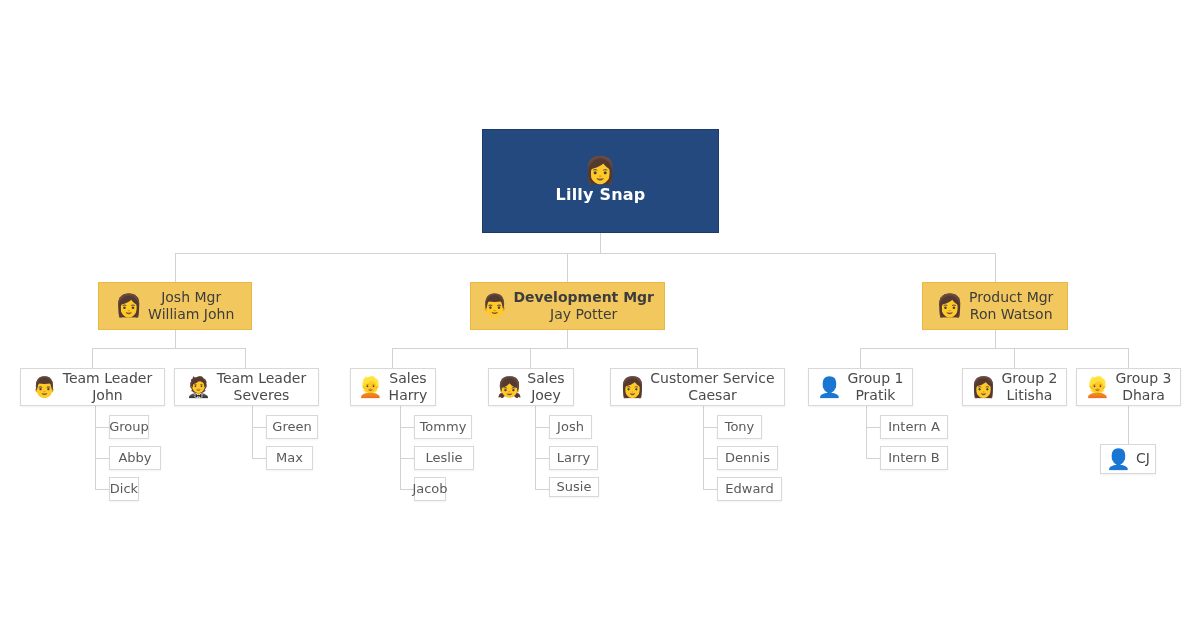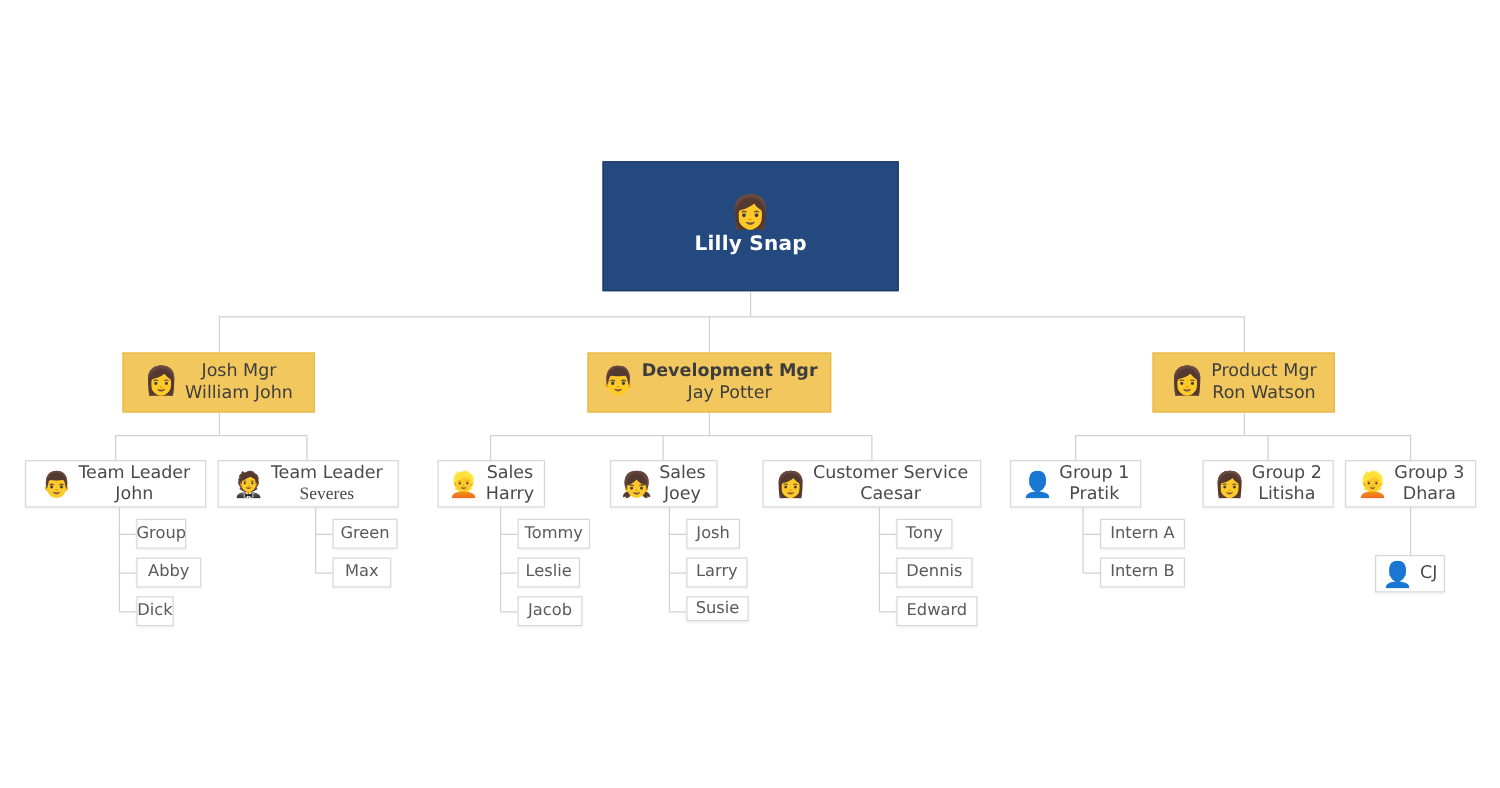--- a/index.html
+++ b/index.html
@@ -198,21 +198,21 @@
         <span class="nlabel" style="display:block;">John</span>
       </span>
     </span>
   </div>
 
   <div class="node sub" style="left:174px; top:368px; width:145px; height:38px;">
     <span class="row">
       <span class="avatar small">🤵</span>
       <span>
         <span class="nlabel" style="display:block;">Team Leader</span>
-        <span class="nlabel" style="display:block;font-family:Liberation Serif, serif;">Severes</span>
+        <span class="nlabel" style="display:block;">Severes</span>
       </span>
     </span>
   </div>
 
   <div class="node sub" style="left:350px; top:368px; width:86px; height:38px;">
     <span class="row">
       <span class="avatar small">👱</span>
       <span>
         <span class="nlabel" style="display:block;">Sales</span>
         <span class="nlabel" style="display:block;">Harry</span>
@@ -283,24 +283,24 @@
   <div class="node leaf" style="left:266px; top:415px; width:52px; height:24px;">
     <span>Green</span>
   </div>
   <div class="node leaf" style="left:266px; top:446px; width:47px; height:24px;">
     <span>Max</span>
   </div>
 
   <div class="node leaf" style="left:414px; top:415px; width:58px; height:24px;">
     <span>Tommy</span>
   </div>
-  <div class="node leaf" style="left:414px; top:446px; width:50px; height:24px;">
+  <div class="node leaf" style="left:414px; top:446px; width:60px; height:24px;">
     <span>Leslie</span>
   </div>
-  <div class="node leaf" style="left:414px; top:477px; width:52px; height:24px;">
+  <div class="node leaf" style="left:414px; top:477px; width:32px; height:24px;">
     <span>Jacob</span>
   </div>
 
   <div class="node leaf" style="left:549px; top:415px; width:43px; height:24px;">
     <span>Josh</span>
   </div>
   <div class="node leaf" style="left:549px; top:446px; width:49px; height:24px;">
     <span>Larry</span>
   </div>
   <div class="node leaf" style="left:549px; top:477px; width:50px; height:20px;">

